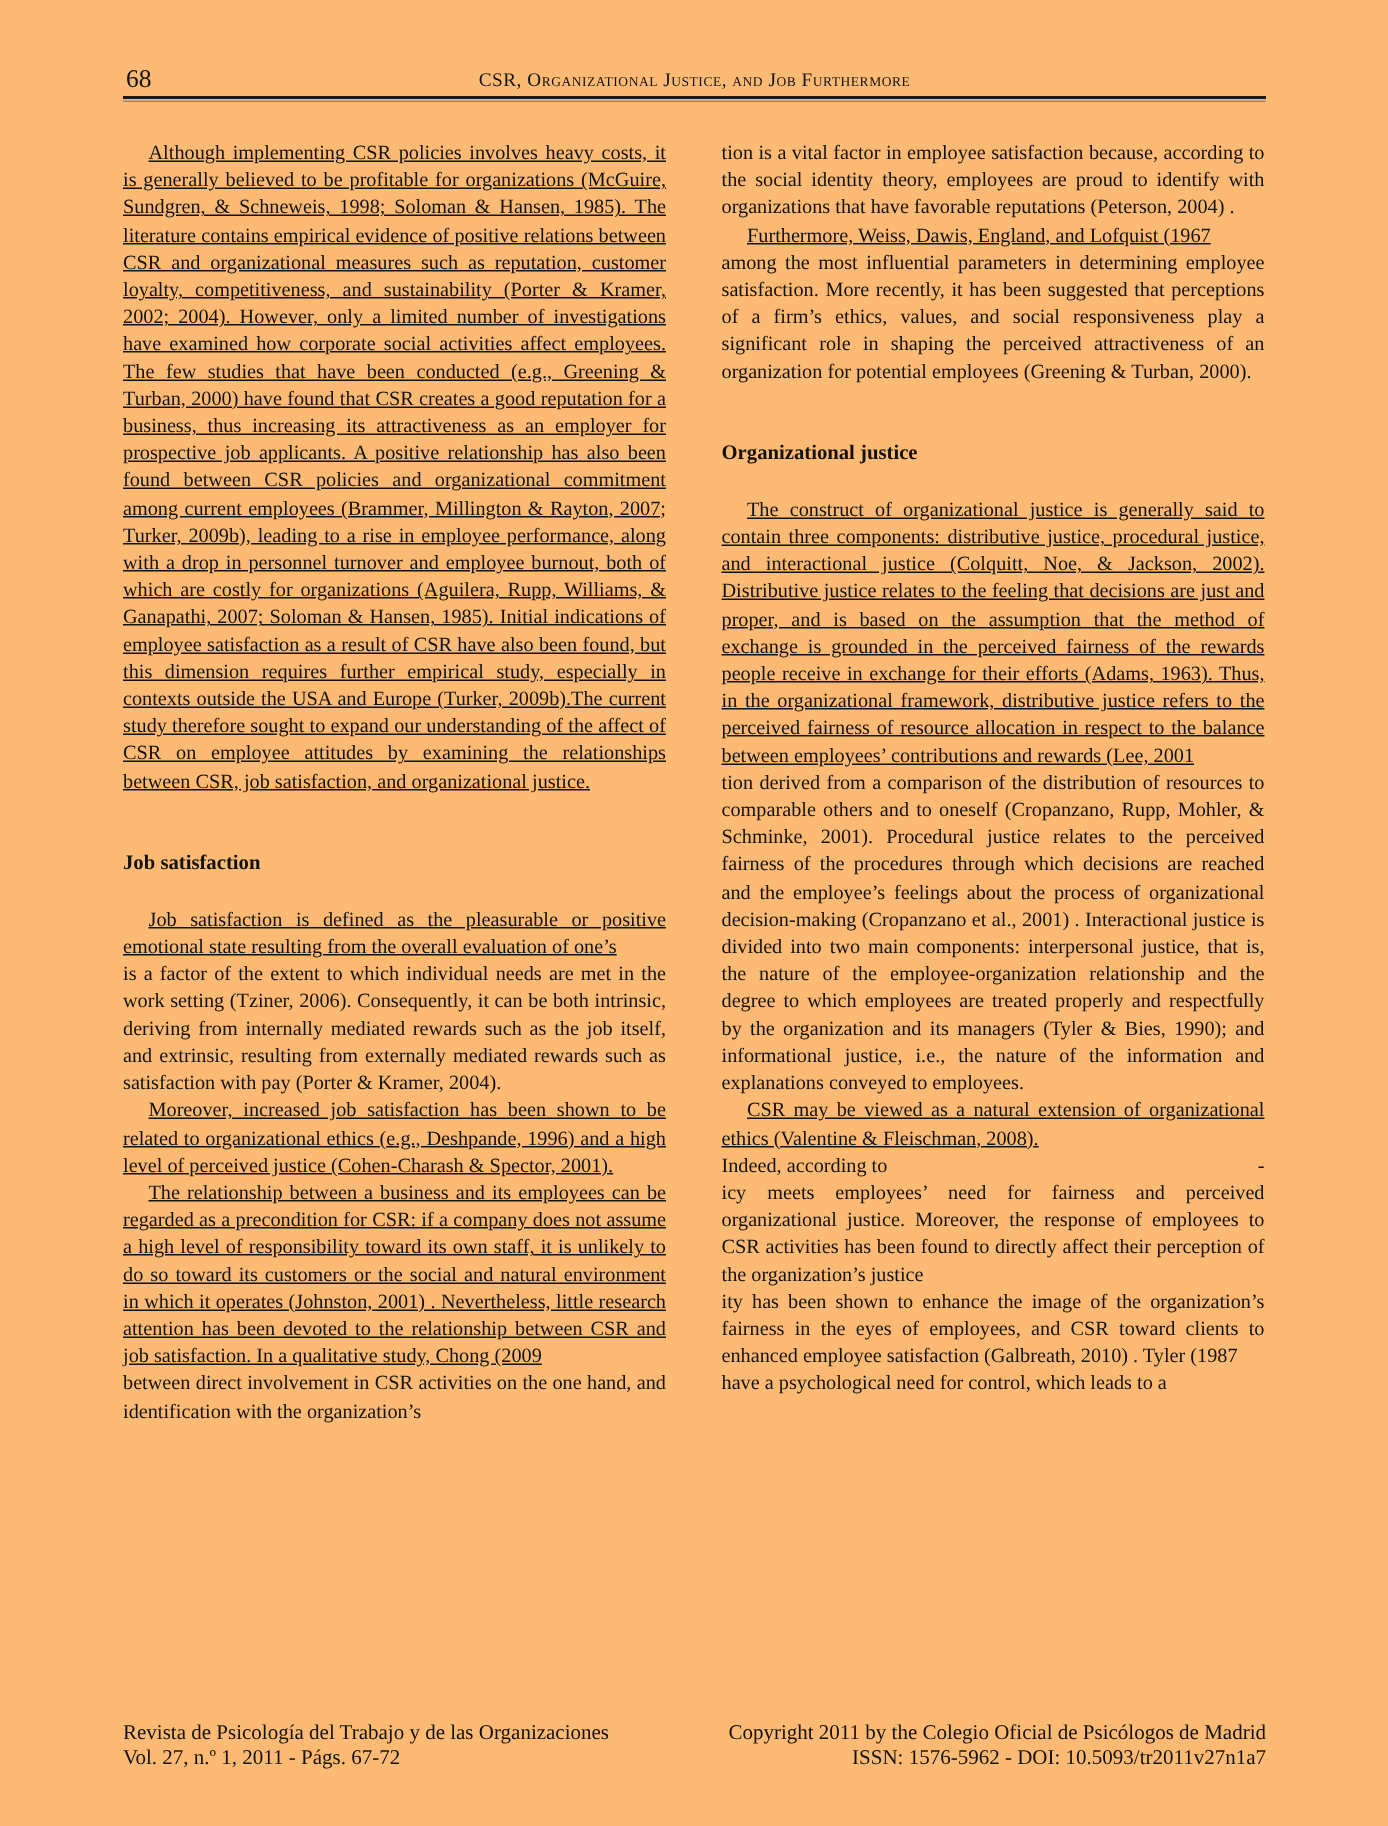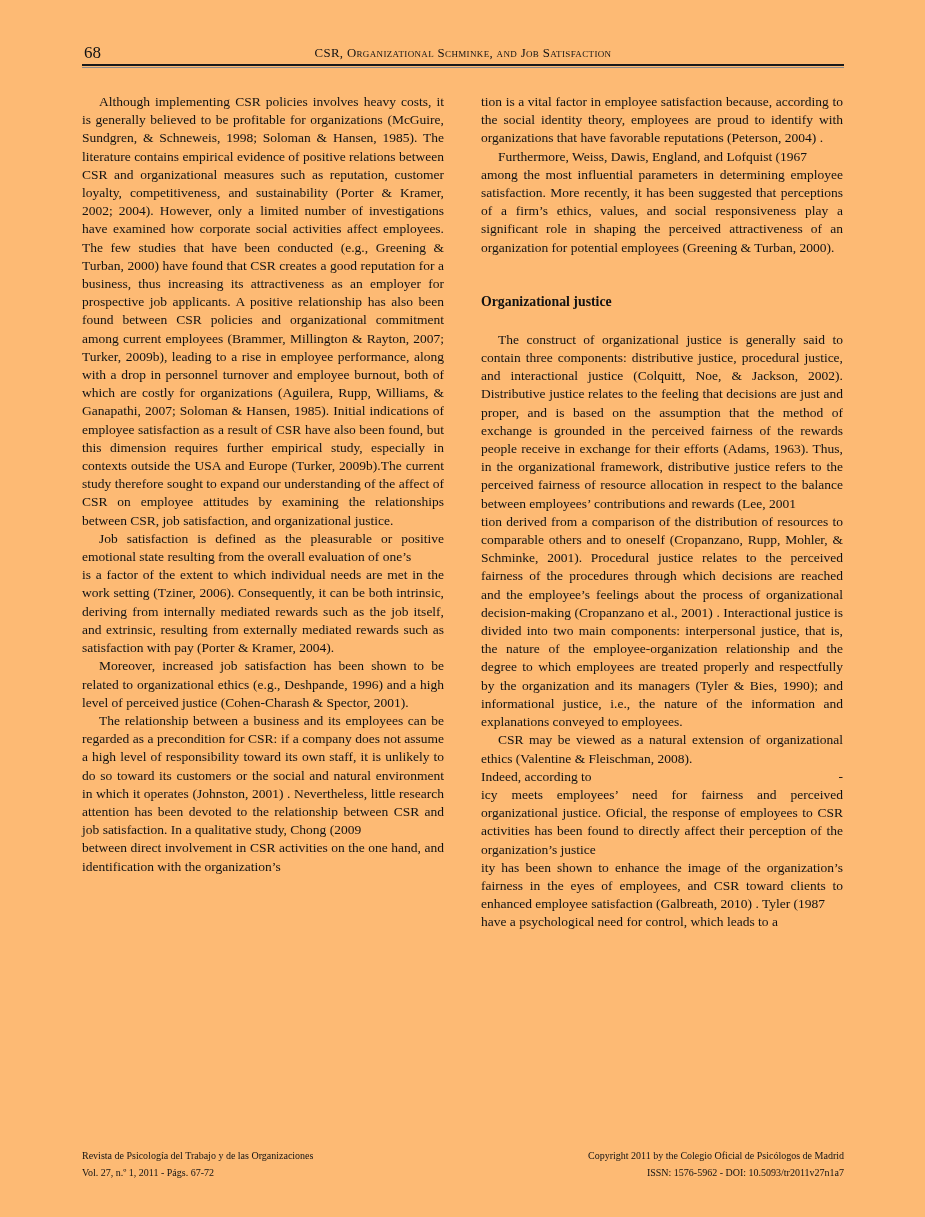--- a/index.html
+++ b/index.html
@@ -8,44 +8,45 @@
   .content{position:absolute;left:82px;top:38px;width:762px;}
   .pagehead{position:relative;height:26px;}
   .pageno{position:absolute;left:2px;bottom:1px;font-size:17px;}
   .runtitle{position:absolute;left:0;right:0;bottom:3px;text-align:center;
             font-variant:small-caps;font-size:12.8px;letter-spacing:.35px;}
   .rule{height:1px;border-top:2px solid #1a1a1a;border-bottom:1px solid #8c8c8c;}
   .columns{display:flex;gap:37px;margin-top:25px;}
   .colm{width:362px;}
   .para{margin:0;}
   .seg{text-align:justify;font-size:13.5px;line-height:18.2px;}
-  .seg.indent{text-indent:17px;}
+  .seg.indent{text-indent:17px;text-decoration:underline;}
   .seg.spread{display:flex;justify-content:space-between;text-align:left;gap:48px;}
   .heading{font-weight:bold;font-size:13.8px;margin:37px 0 21px 0;}
   .footer{position:absolute;left:82px;top:1148px;width:762px;display:flex;
-          justify-content:space-between;font-size:10px;line-height:16.8px;}
+          justify-content:space-between;font-size:14px;line-height:16.8px;}
   .footer .fright{text-align:right;}
 </style>
 </head>
 <body>
 
 <div class="page">
   <div class="content">
 
     <div class="pagehead">
       <span class="pageno">68</span>
-      <span class="runtitle">CSR, Organizational Schminke, and Job Satisfaction</span>
+      <span class="runtitle">CSR, Organizational Justice, and Job Furthermore</span>
     </div>
     <div class="rule"></div>
 
     <div class="columns">
       <div class="colm">
           <div class="para">
             <div class="seg indent">Although implementing CSR policies involves heavy costs, it is generally believed to be profitable for organizations (McGuire, Sundgren, &amp; Schneweis, 1998; Soloman &amp; Hansen, 1985). The literature contains empirical evidence of positive relations between CSR and organizational measures such as reputation, customer loyalty, competitiveness, and sustainability (Porter &amp; Kramer, 2002; 2004). However, only a limited number of investigations have examined how corporate social activities affect employees. The few studies that have been conducted (e.g., Greening &amp; Turban, 2000) have found that CSR creates a good reputation for a business, thus increasing its attractiveness as an employer for prospective job applicants. A positive relationship has also been found between CSR policies and organizational commitment among current employees (Brammer, Millington &amp; Rayton, 2007; Turker, 2009b), leading to a rise in employee performance, along with a drop in personnel turnover and employee burnout, both of which are costly for organizations (Aguilera, Rupp, Williams, &amp; Ganapathi, 2007; Soloman &amp; Hansen, 1985). Initial indications of employee satisfaction as a result of CSR have also been found, but this dimension requires further empirical study, especially in contexts outside the USA and Europe (Turker, 2009b).The current study therefore sought to expand our understanding of the affect of CSR on employee attitudes by examining the relationships between CSR, job satisfaction, and organizational justice.</div>
           </div>
+          <div class="heading">Job satisfaction</div>
           <div class="para">
             <div class="seg indent">Job satisfaction is defined as the pleasurable or positive emotional state resulting from the overall evaluation of one’s</div>
             <div class="seg">is a factor of the extent to which individual needs are met in the work setting (Tziner, 2006). Consequently, it can be both intrinsic, deriving from internally mediated rewards such as the job itself, and extrinsic, resulting from externally mediated rewards such as satisfaction with pay (Porter &amp; Kramer, 2004).</div>
           </div>
           <div class="para">
             <div class="seg indent">Moreover, increased job satisfaction has been shown to be related to organizational ethics (e.g., Deshpande, 1996) and a high level of perceived justice (Cohen-Charash &amp; Spector, 2001).</div>
           </div>
           <div class="para">
             <div class="seg indent">The relationship between a business and its employees can be regarded as a precondition for CSR: if a company does not assume a high level of responsibility toward its own staff, it is unlikely to do so toward its customers or the social and natural environment in which it operates (Johnston, 2001) . Nevertheless, little research attention has been devoted to the relationship between CSR and job satisfaction. In a qualitative study, Chong (2009</div>
             <div class="seg">between direct involvement in CSR activities on the one hand, and identification with the organization’s</div>
@@ -63,21 +64,21 @@
           <div class="para">
             <div class="seg indent">The construct of organizational justice is generally said to contain three components: distributive justice, procedural justice, and interactional justice (Colquitt, Noe, &amp; Jackson, 2002). Distributive justice relates to the feeling that decisions are just and proper, and is based on the assumption that the method of exchange is grounded in the perceived fairness of the rewards people receive in exchange for their efforts (Adams, 1963). Thus, in the organizational framework, distributive justice refers to the perceived fairness of resource allocation in respect to the balance between employees’ contributions and rewards (Lee, 2001</div>
             <div class="seg">tion derived from a comparison of the distribution of resources to comparable others and to oneself (Cropanzano, Rupp, Mohler, &amp; Schminke, 2001). Procedural justice relates to the perceived fairness of the procedures through which decisions are reached and the employee’s feelings about the process of organizational decision-making (Cropanzano et al., 2001) . Interactional justice is divided into two main components: interpersonal justice, that is, the nature of the employee-organization relationship and the degree to which employees are treated properly and respectfully by the organization and its managers (Tyler &amp; Bies, 1990); and informational justice, i.e., the nature of the information and explanations conveyed to employees.</div>
           </div>
           <div class="para">
             <div class="seg indent">CSR may be viewed as a natural extension of organizational ethics (Valentine &amp; Fleischman, 2008).</div>
             <div class="seg spread">
               <span>Indeed, according to</span>
               <span>-</span>
             </div>
-            <div class="seg">icy meets employees’ need for fairness and perceived organizational justice. Oficial, the response of employees to CSR activities has been found to directly affect their perception of the organization’s justice</div>
+            <div class="seg">icy meets employees’ need for fairness and perceived organizational justice. Moreover, the response of employees to CSR activities has been found to directly affect their perception of the organization’s justice</div>
             <div class="seg">ity has been shown to enhance the image of the organization’s fairness in the eyes of employees, and CSR toward clients to enhanced employee satisfaction (Galbreath, 2010) . Tyler (1987</div>
             <div class="seg">have a psychological need for control, which leads to a</div>
           </div>
         </div>
     </div>
   </div>
 
   <div class="footer">
     <div class="fleft">
       <div>Revista de Psicología del Trabajo y de las Organizaciones</div>

